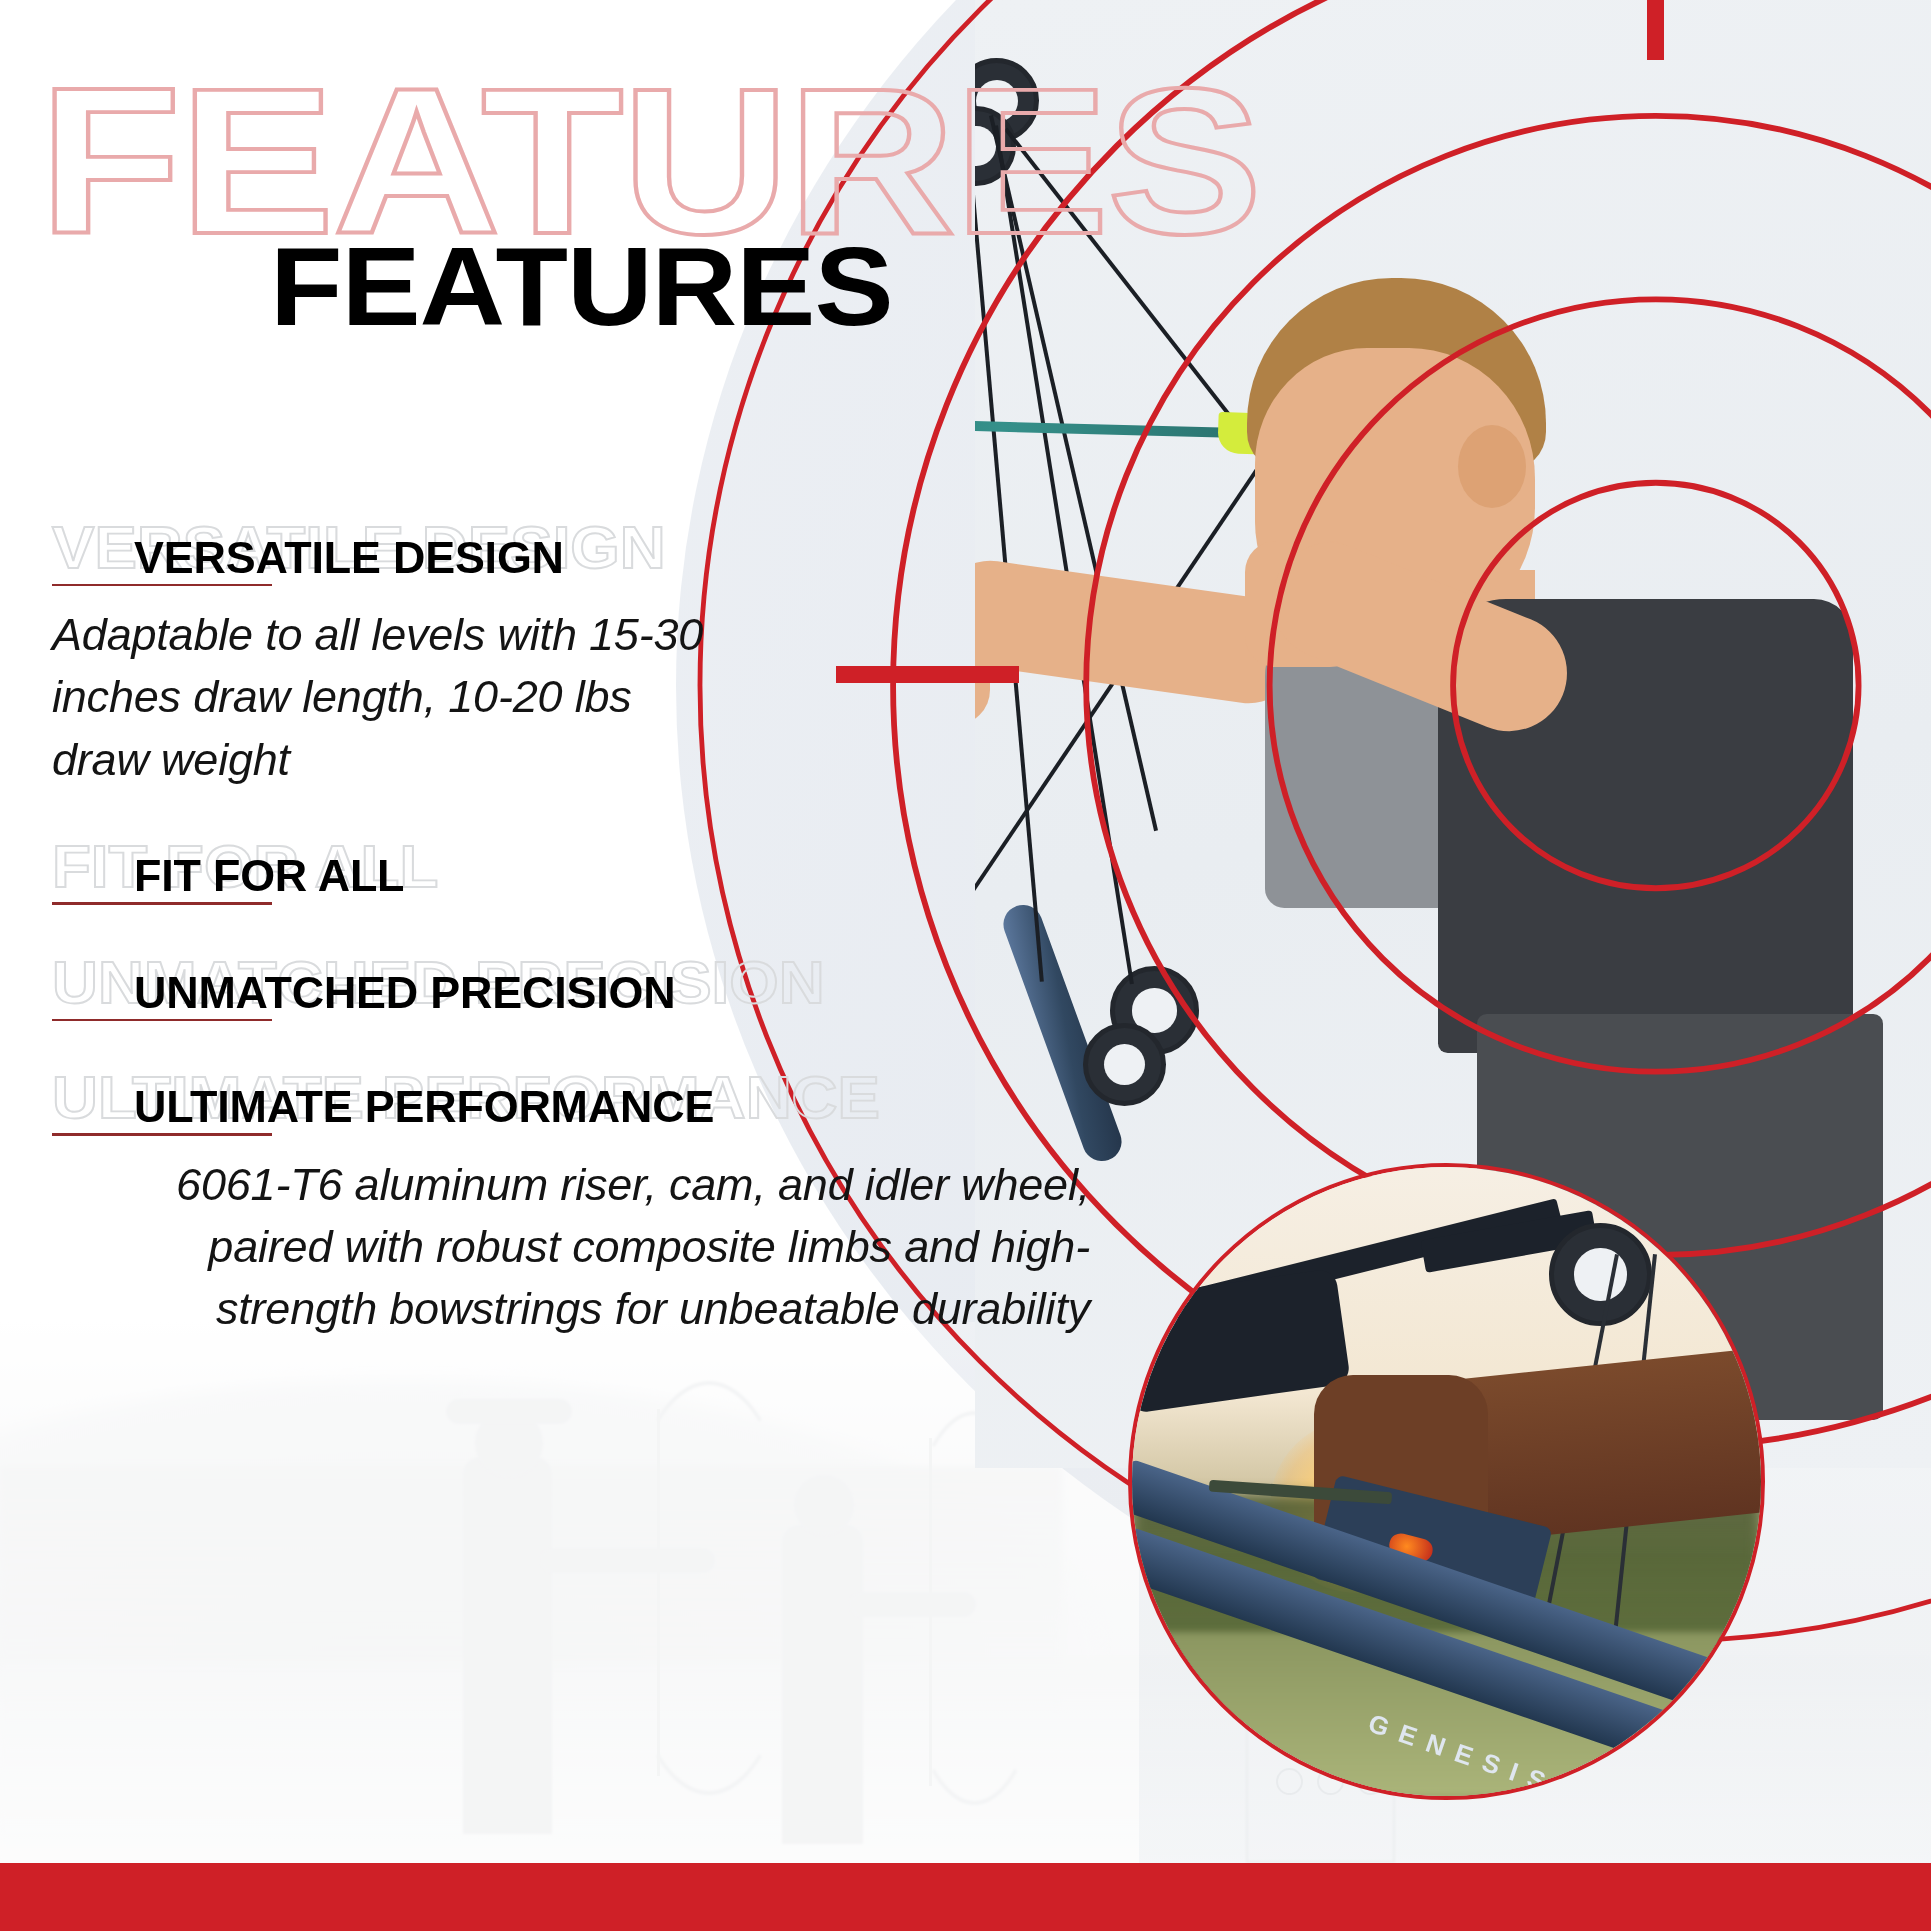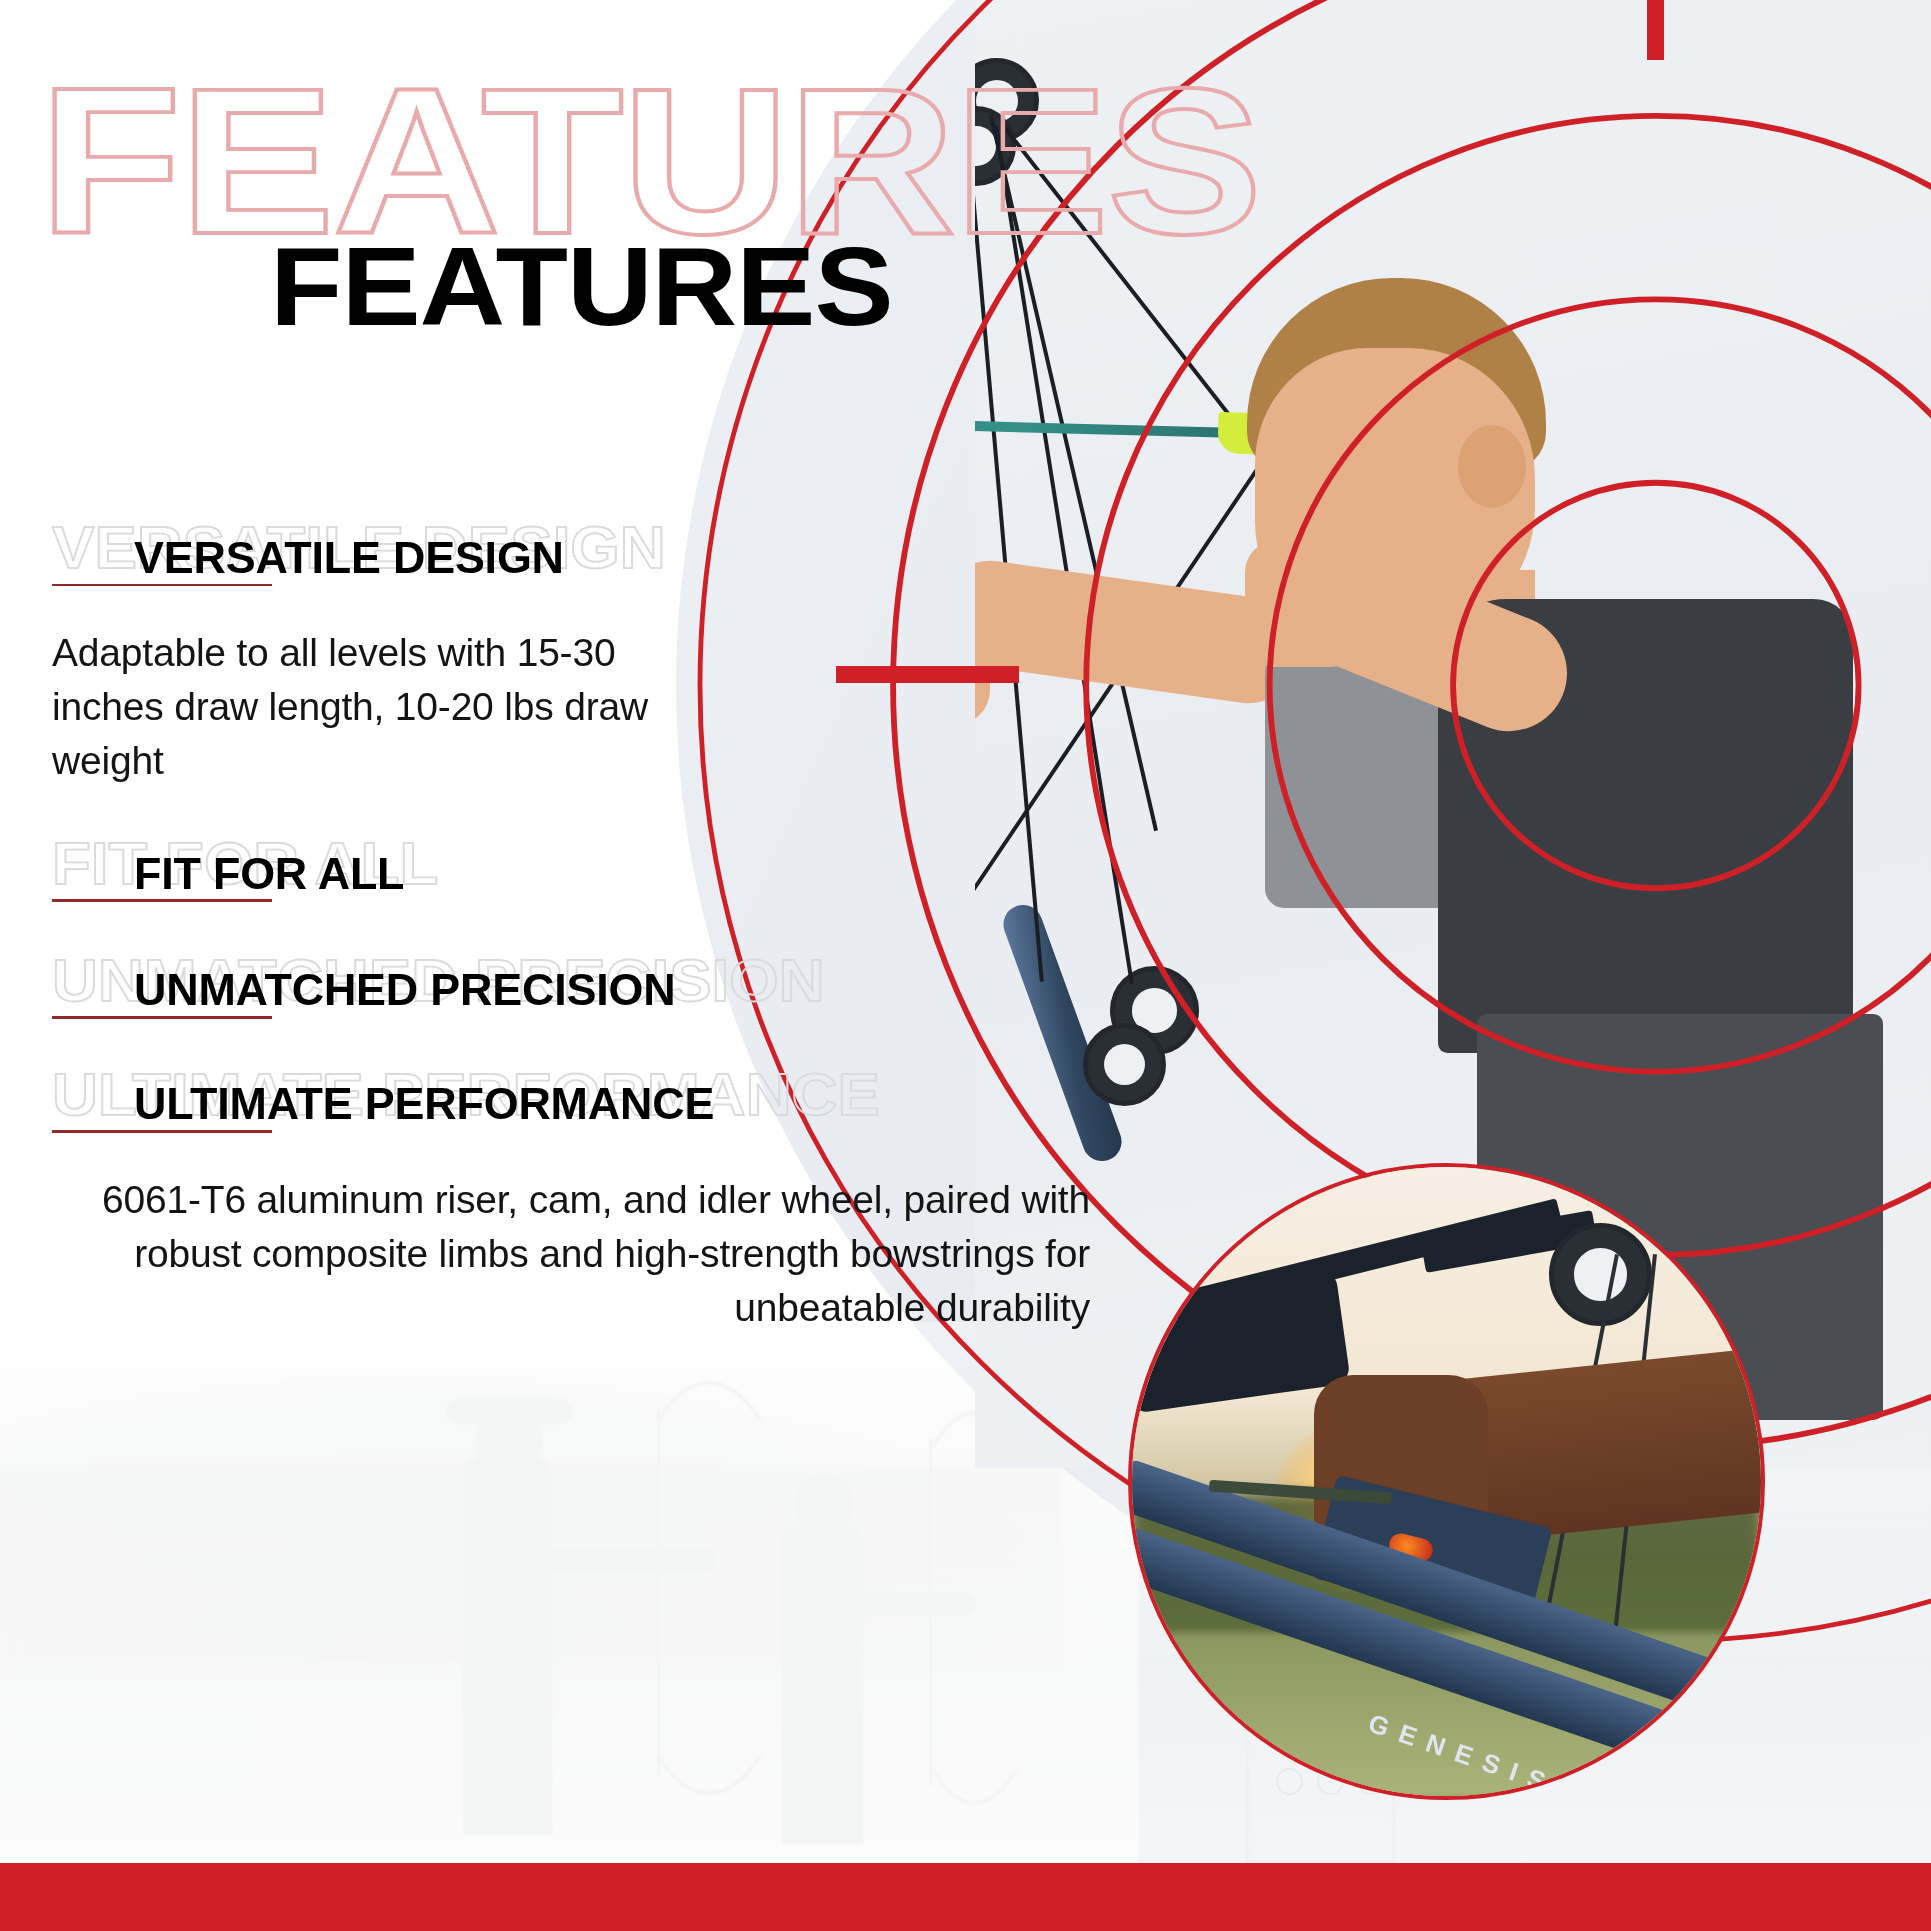--- a/index.html
+++ b/index.html
@@ -86,21 +86,21 @@
   }
   .f-head{
     position:relative;left:82px;top:9.7px;
     font-size:44px;font-weight:bold;color:#000;line-height:1;
     letter-spacing:-0.2px;white-space:nowrap;
     transform:scaleX(1.02);transform-origin:left top;
     display:inline-block;
   }
   .f-rule{position:relative;margin-top:13.5px;width:220px;height:2.9px;background:#8f2b2b;}
   .f-body{
-    margin-top:40px;font-size:39px;color:#141414;
+    margin-top:18px;font-size:45px;font-style:italic;color:#141414;
     line-height:1.38;max-width:1072px;letter-spacing:-0.2px;
   }
 
   
   .tick-v{position:absolute;left:1647px;top:0px;width:17.4px;height:60px;background:#cf2027;}
   .tick-h{position:absolute;left:836px;top:666px;width:183px;height:17.4px;background:#cf2027;}
 
   
   .photo{position:absolute;left:975px;top:0px;width:956px;height:1468px;overflow:hidden;}
   .sky{position:absolute;inset:0;background:linear-gradient(170deg,#eef1f4 0%,#e9edf1 55%,#eef1f4 100%);}

